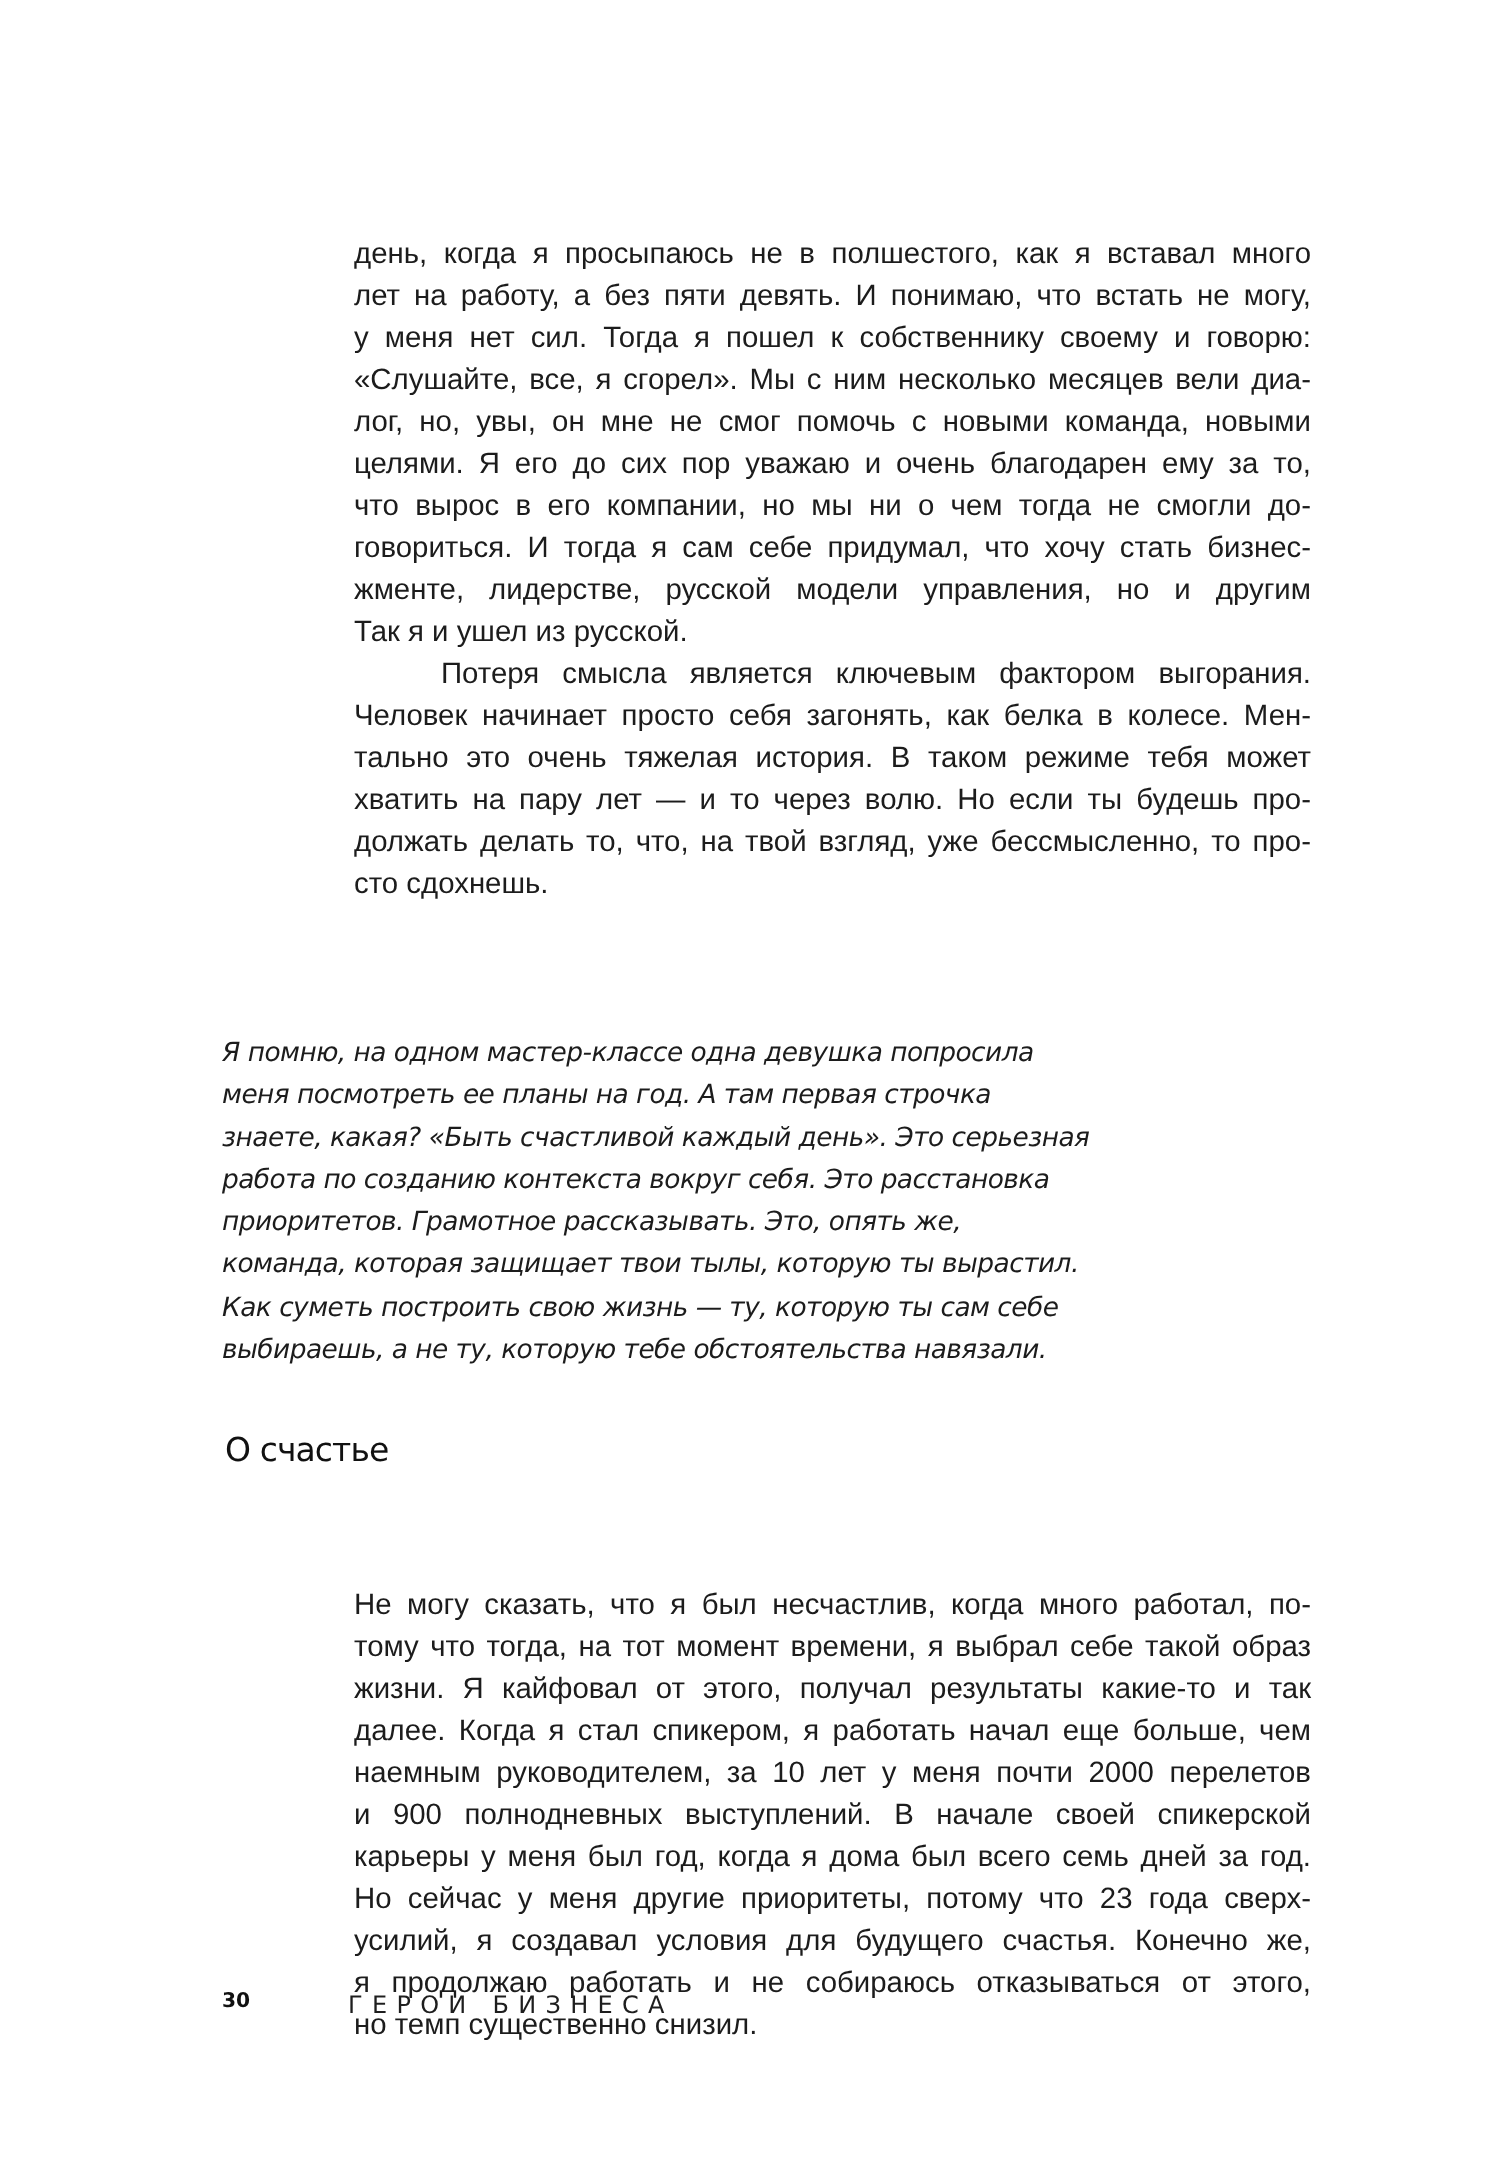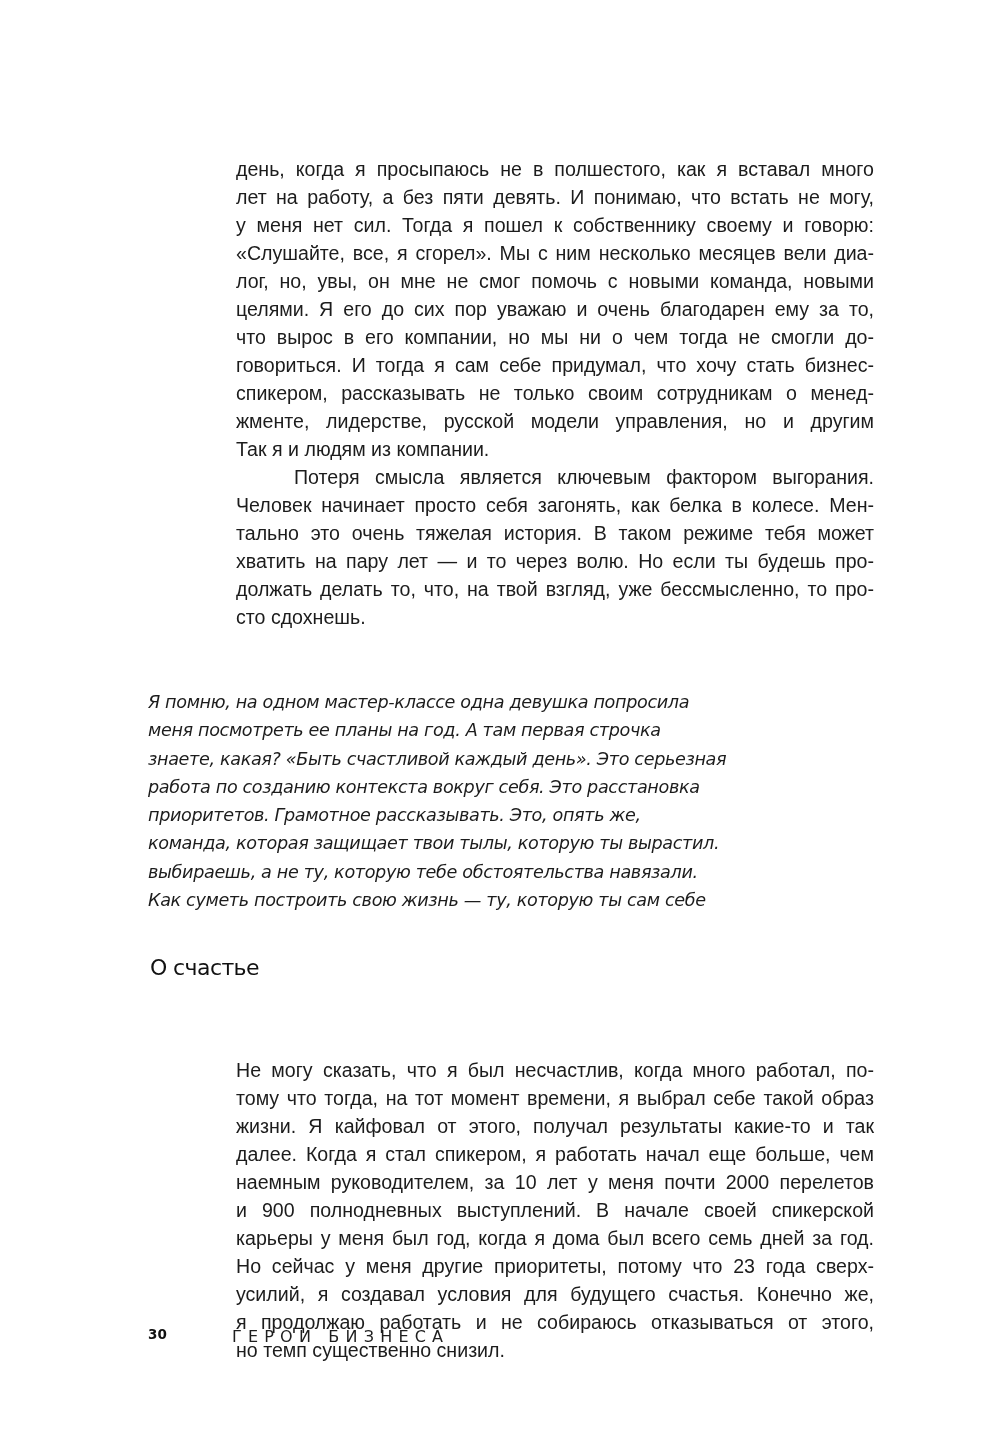--- a/index.html
+++ b/index.html
@@ -98,40 +98,39 @@
 
 <div id="block-1" class="serif-block">
   <span class="line">день, когда я просыпаюсь не в полшестого, как я вставал много</span>
   <span class="line">лет на работу, а без пяти девять. И понимаю, что встать не могу,</span>
   <span class="line">у меня нет сил. Тогда я пошел к собственнику своему и говорю:</span>
   <span class="line">«Слушайте, все, я сгорел». Мы с ним несколько месяцев вели диа-</span>
   <span class="line">лог, но, увы, он мне не смог помочь с новыми команда, новыми</span>
   <span class="line">целями. Я его до сих пор уважаю и очень благодарен ему за то,</span>
   <span class="line">что вырос в его компании, но мы ни о чем тогда не смогли до-</span>
   <span class="line">говориться. И тогда я сам себе придумал, что хочу стать бизнес-</span>
-  <span class="line">спикером, рассказывать не только своим сотрудникам о менед-</span>
   <span class="line">жменте, лидерстве, русской модели управления, но и другим</span>
-  <span class="line last">Так я и людям из компании.</span>
+  <span class="line last">Так я и ушел из русской.</span>
   <span class="line indent">Потеря смысла является ключевым фактором выгорания.</span>
   <span class="line">Человек начинает просто себя загонять, как белка в колесе. Мен-</span>
   <span class="line">тально это очень тяжелая история. В таком режиме тебя может</span>
   <span class="line">хватить на пару лет — и то через волю. Но если ты будешь про-</span>
   <span class="line">должать делать то, что, на твой взгляд, уже бессмысленно, то про-</span>
   <span class="line last">сто сдохнешь.</span>
 </div>
 
 <div class="sans-block">
   <span class="line">Я помню, на одном мастер-классе одна девушка попросила</span>
   <span class="line">меня посмотреть ее планы на год. А там первая строчка</span>
   <span class="line">знаете, какая? «Быть счастливой каждый день». Это серьезная</span>
   <span class="line">работа по созданию контекста вокруг себя. Это расстановка</span>
   <span class="line">приоритетов. Грамотное рассказывать. Это, опять же,</span>
   <span class="line">команда, которая защищает твои тылы, которую ты вырастил.</span>
+  <span class="line">Как суметь построить свою жизнь — ту, которую ты сам себе</span>
   <span class="line">выбираешь, а не ту, которую тебе обстоятельства навязали.</span>
-  <span class="line">Как суметь построить свою жизнь — ту, которую ты сам себе</span>
 </div>
 
 <h2 class="section-heading">О счастье</h2>
 
 <div id="block-2" class="serif-block">
   <span class="line">Не могу сказать, что я был несчастлив, когда много работал, по-</span>
   <span class="line">тому что тогда, на тот момент времени, я выбрал себе такой образ</span>
   <span class="line">жизни. Я кайфовал от этого, получал результаты какие-то и так</span>
   <span class="line">далее. Когда я стал спикером, я работать начал еще больше, чем</span>
   <span class="line">наемным руководителем, за 10 лет у меня почти 2000 перелетов</span>

